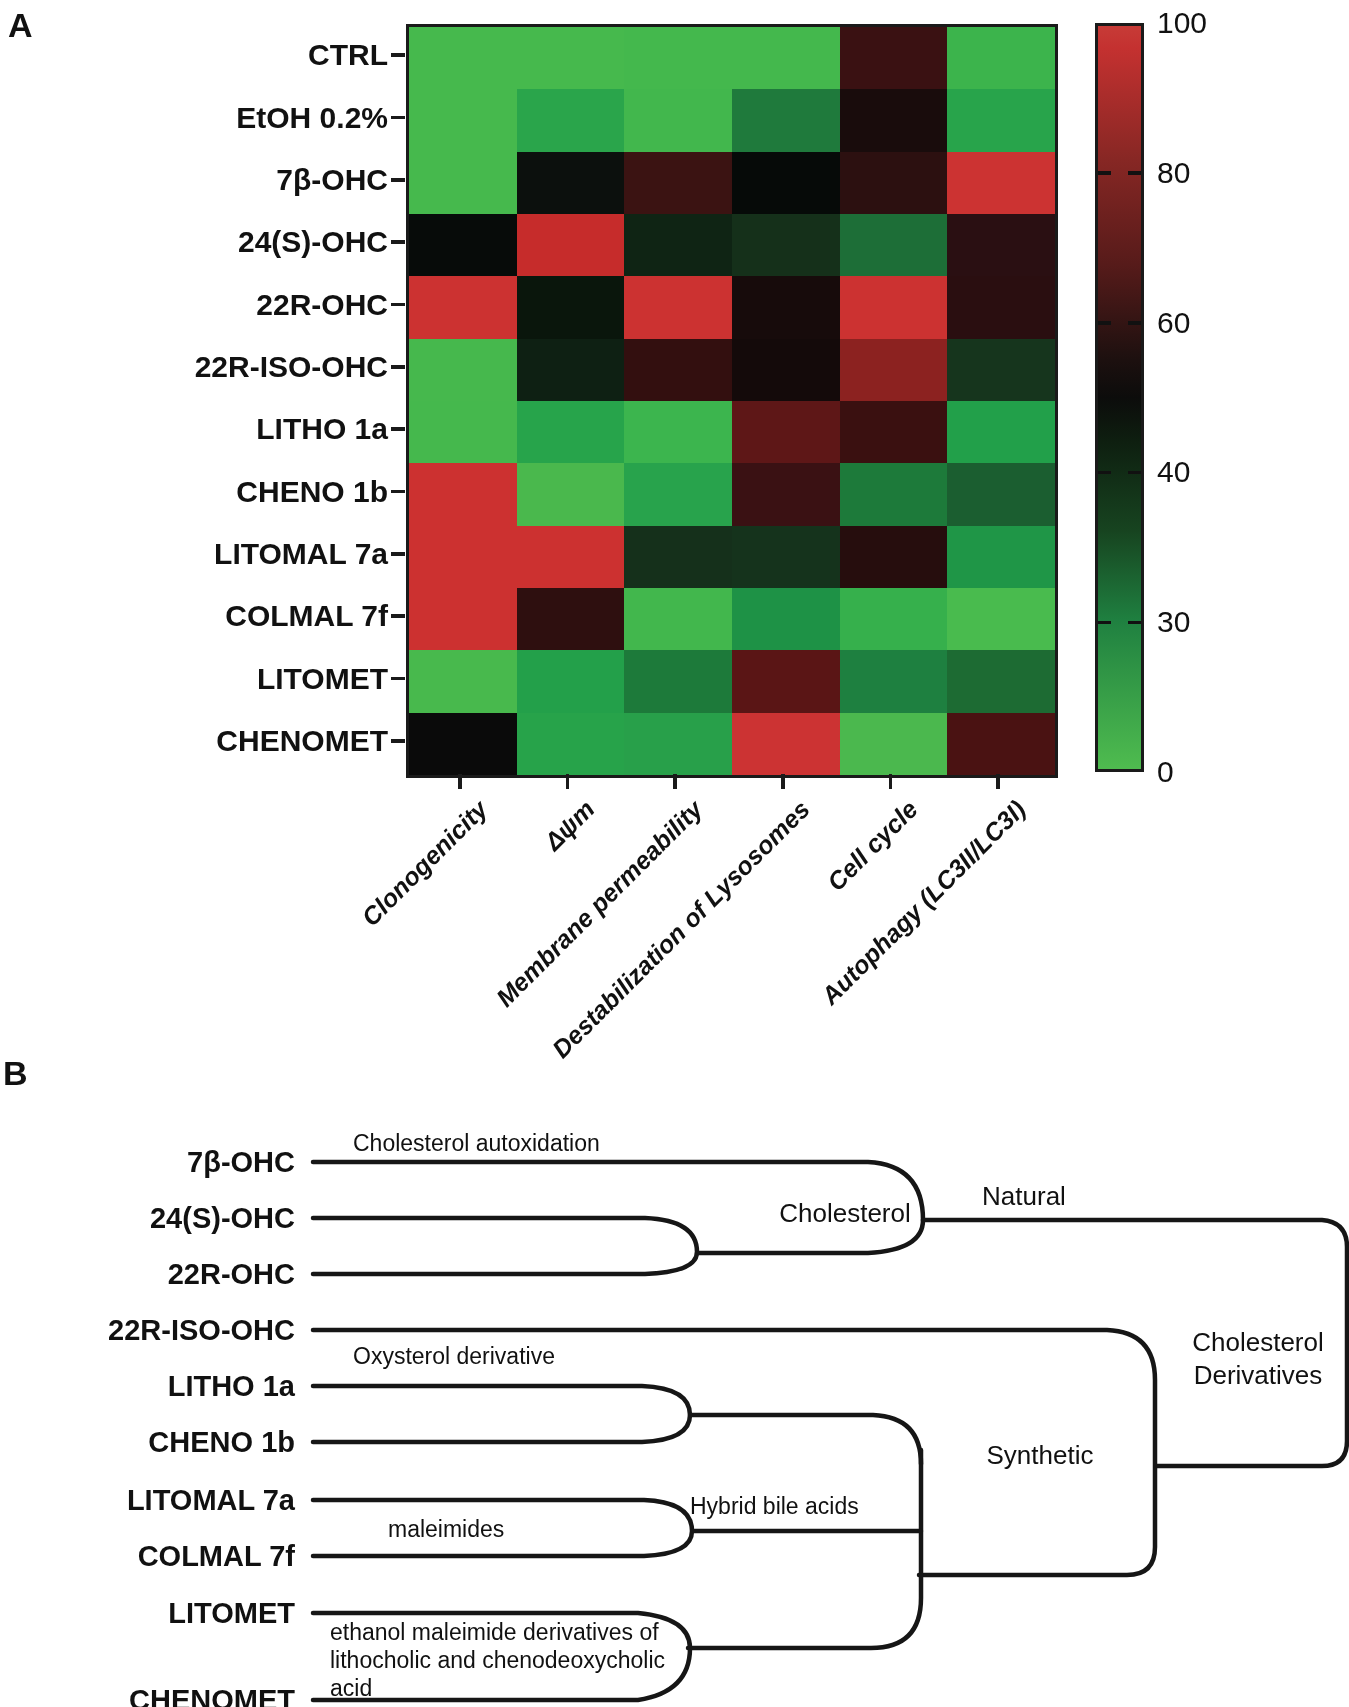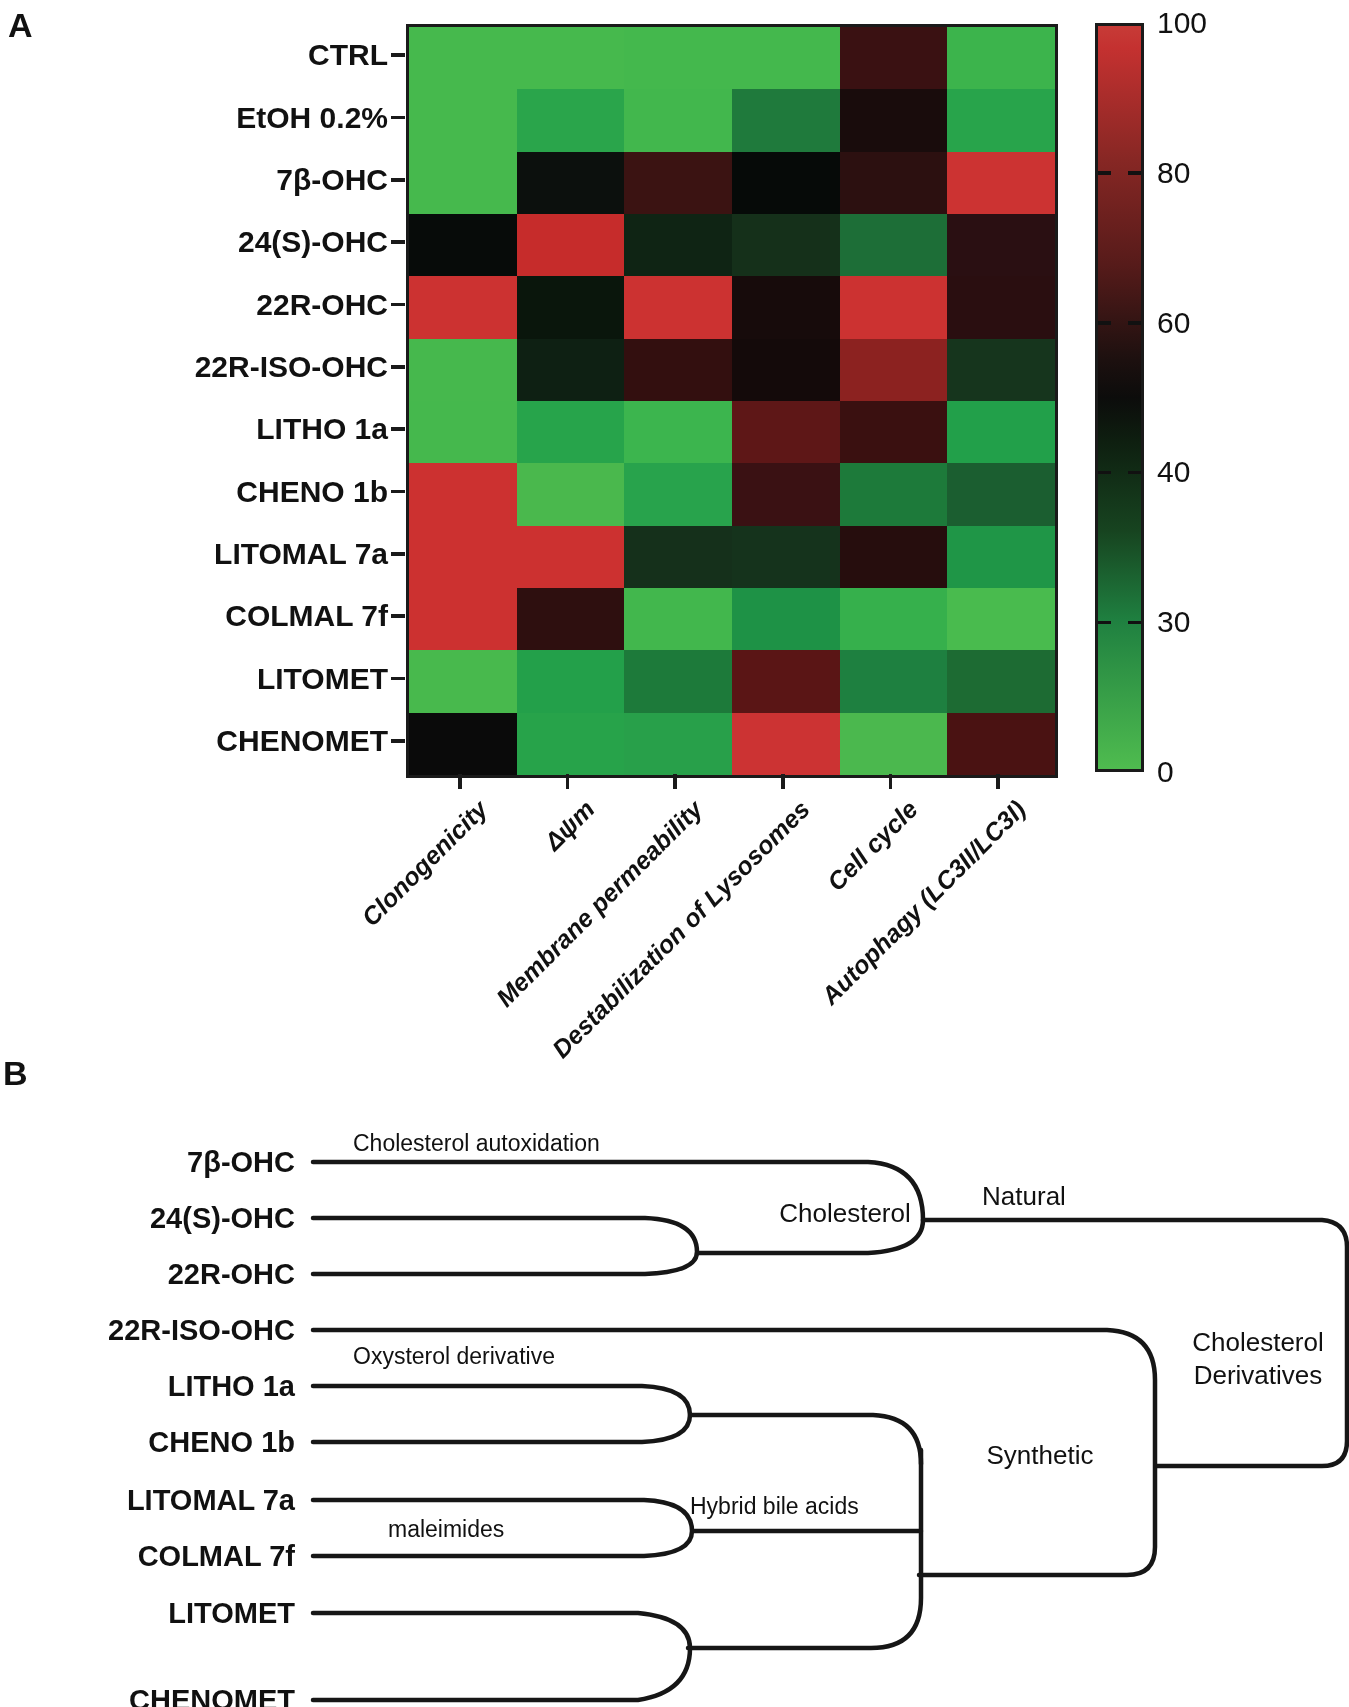--- a/index.html
+++ b/index.html
@@ -214,18 +214,19 @@
       <div class="cmp-label" style="top: 1486px;">LITOMAL 7a</div>
       <div class="cmp-label" style="top: 1542px;">COLMAL 7f</div>
       <div class="cmp-label" style="top: 1599px;">LITOMET</div>
       <div class="cmp-label" style="top: 1686px;">CHENOMET</div>
     </div>
 
   <div id="anno-autox" class="anno">Cholesterol autoxidation</div>
   <div id="anno-oxyder" class="anno">Oxysterol derivative</div>
   <div id="anno-maleimides" class="anno">maleimides</div>
   <div id="anno-hybrid" class="anno">Hybrid bile acids</div>
+  <div id="anno-ethanol" class="anno">ethanol maleimide derivatives of lithocholic and chenodeoxycholic acid</div>
 
   <div id="grp-oxysterols" class="grp">Cholesterol</div>
   <div id="grp-natural" class="grp">Natural</div>
   <div id="grp-synthetic" class="grp">Synthetic</div>
   <div id="grp-choldev" class="grp">Cholesterol Derivatives</div>
 </div>
 
 </body></html>

